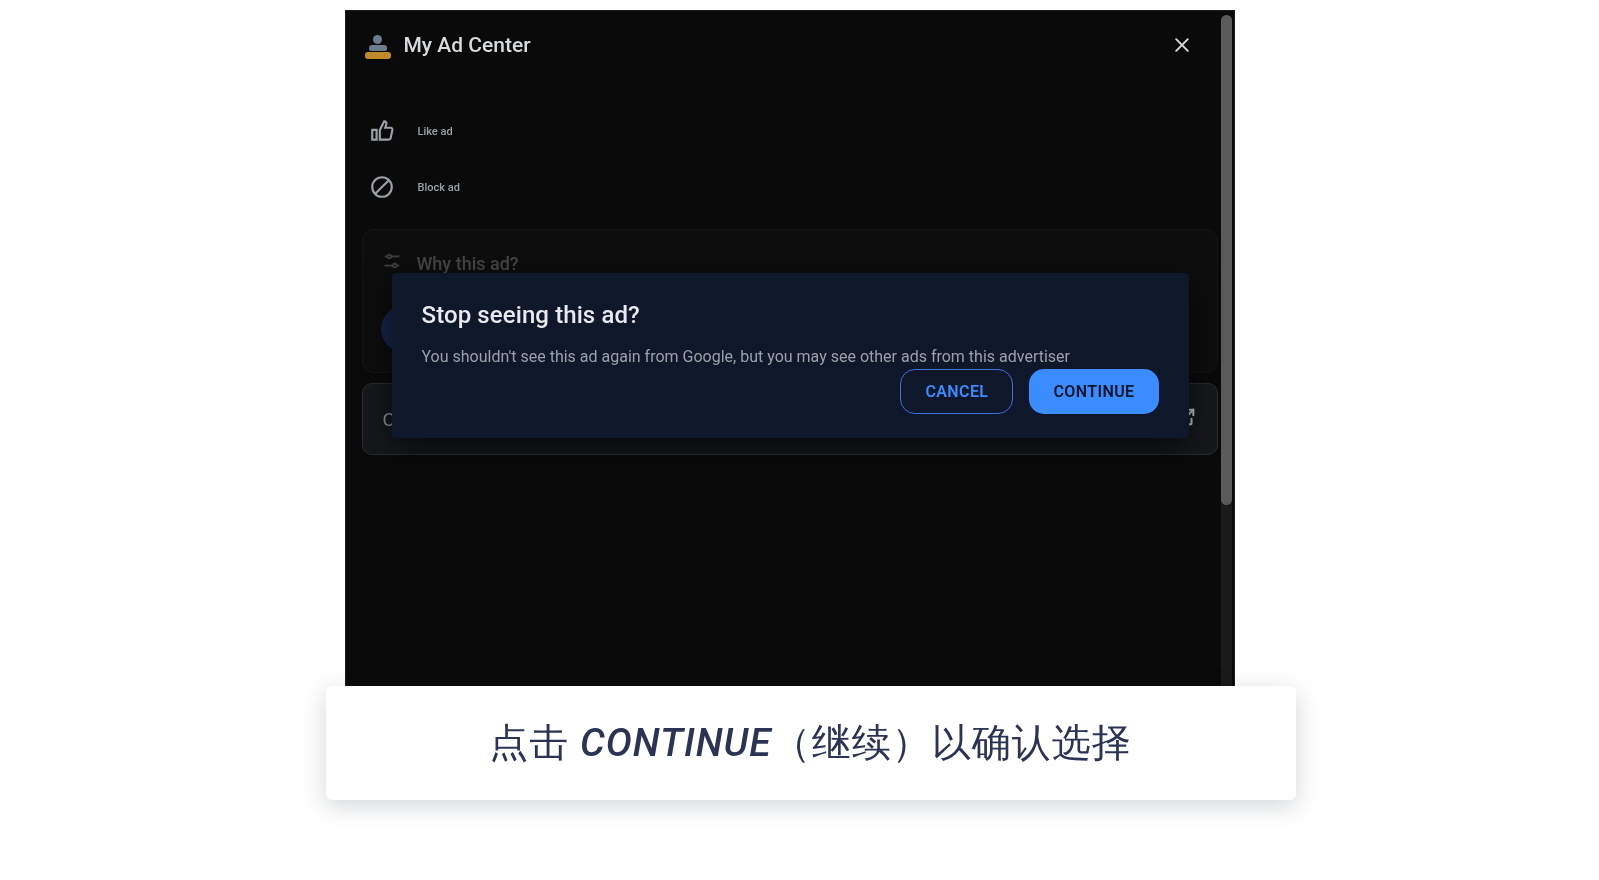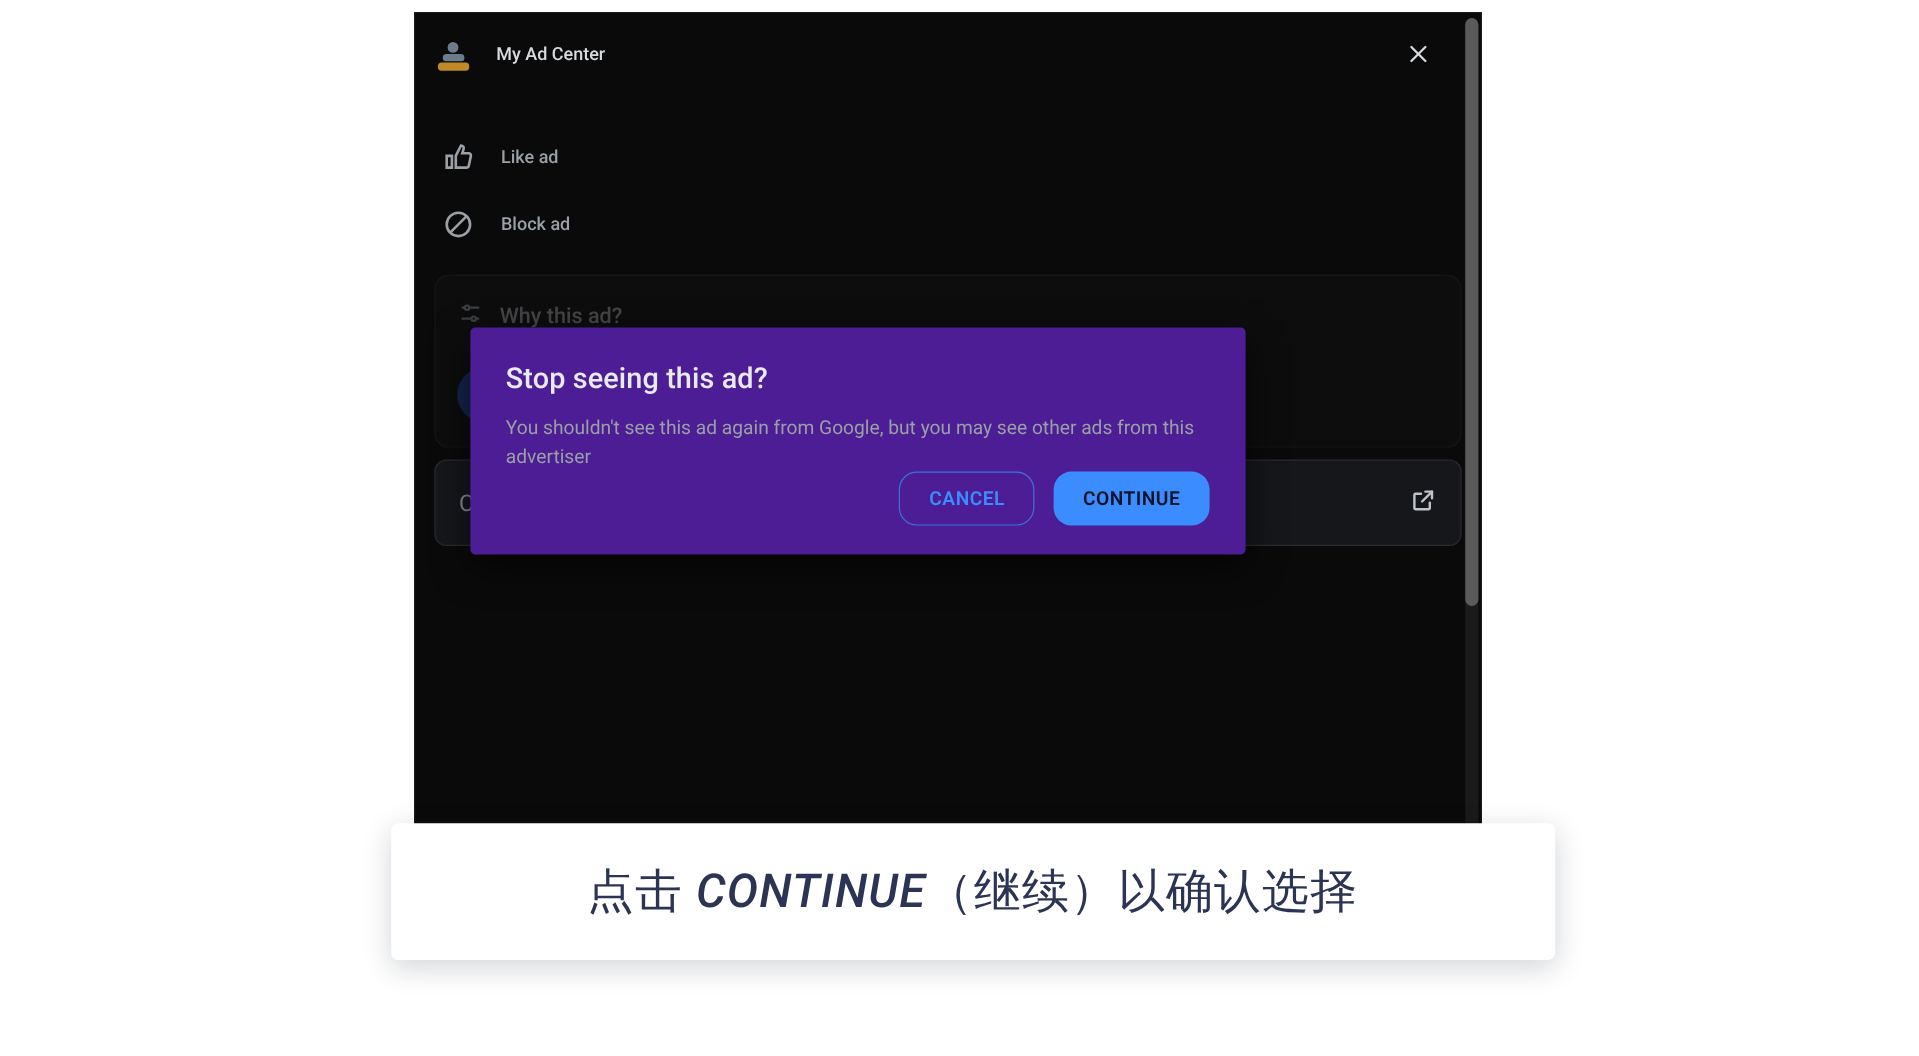--- a/index.html
+++ b/index.html
@@ -73,23 +73,23 @@
     }
     .header-icon .fig-base {
       width: 26px;
       height: 7px;
       border-radius: 3px;
       background: #c08a2a;
       margin-top: 1px;
     }
     .header-title {
       color: #d8dbde;
-      font-size: 15px;
-      font-weight: 500;
-      margin-left: 22px;
+      font-size: 21px;
+      font-weight: 500;
+      margin-left: 12px;
       flex: 1;
     }
     .close-btn {
       color: #d8dbde;
       width: 32px;
       height: 32px;
       display: flex;
       align-items: center;
       justify-content: center;
       cursor: pointer;
@@ -109,21 +109,21 @@
     .action-icon {
       width: 28px;
       height: 28px;
       color: #9aa0a6;
       display: flex;
       align-items: center;
       justify-content: center;
     }
     .action-label {
       color: #9aa0a6;
-      font-size: 15px;
+      font-size: 11px;
       font-weight: 500;
     }
     .action-item.faded { opacity: 0.22; }
 
     .card {
       margin: 14px 16px 10px 16px;
       background: #131417;
       border: 1px solid #2a2c31;
       border-radius: 12px;
       padding: 20px 18px;
@@ -168,22 +168,22 @@
       cursor: pointer;
     }
     .customize-label { color: #8a8f96; font-size: 19px; }
     .external-icon { color: #bfc3c8; }
 
     
     .modal-overlay {
       position: absolute;
       top: 262px;
       left: 46px;
-      width: 646px;
-      background: #4c1d95;
+      width: 797px;
+      background: #0f172a;
       border-radius: 4px;
       box-shadow: 0 10px 30px rgba(0,0,0,0.6);
       padding: 28px 30px 24px 30px;
       z-index: 10;
     }
     .modal-title {
       color: #e8eaed;
       font-size: 24px;
       font-weight: 500;
       margin-bottom: 16px;

